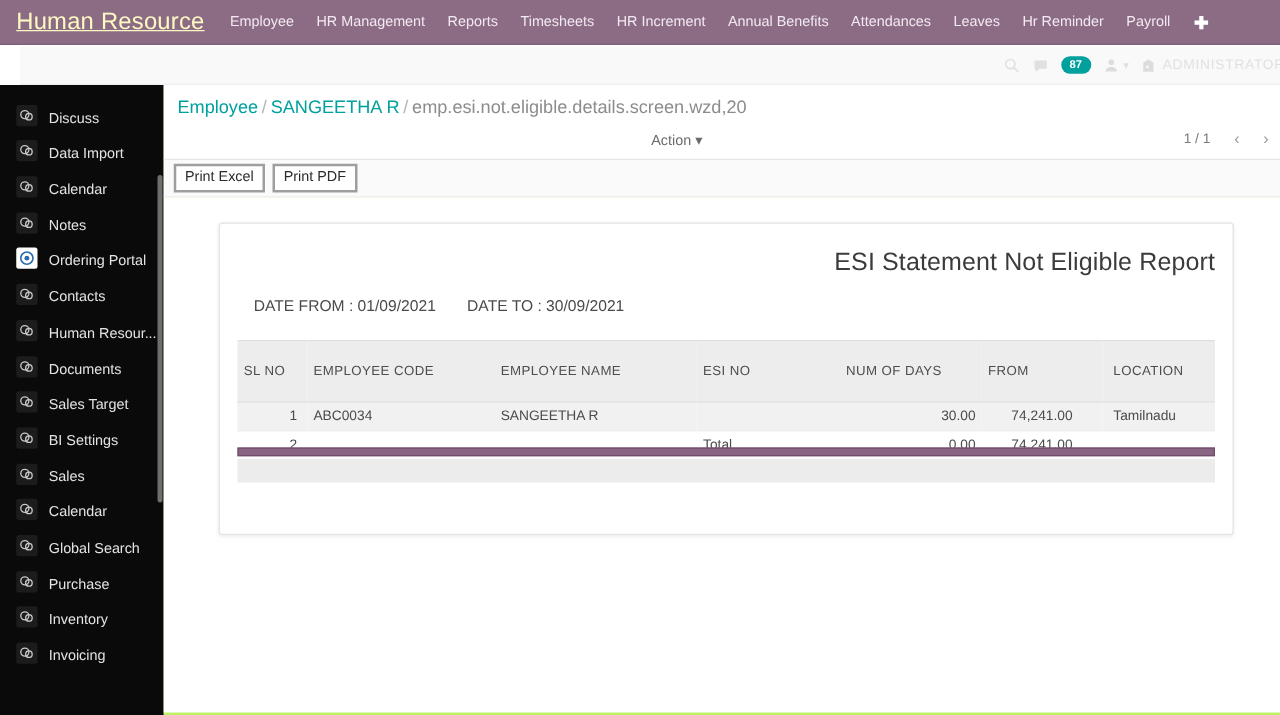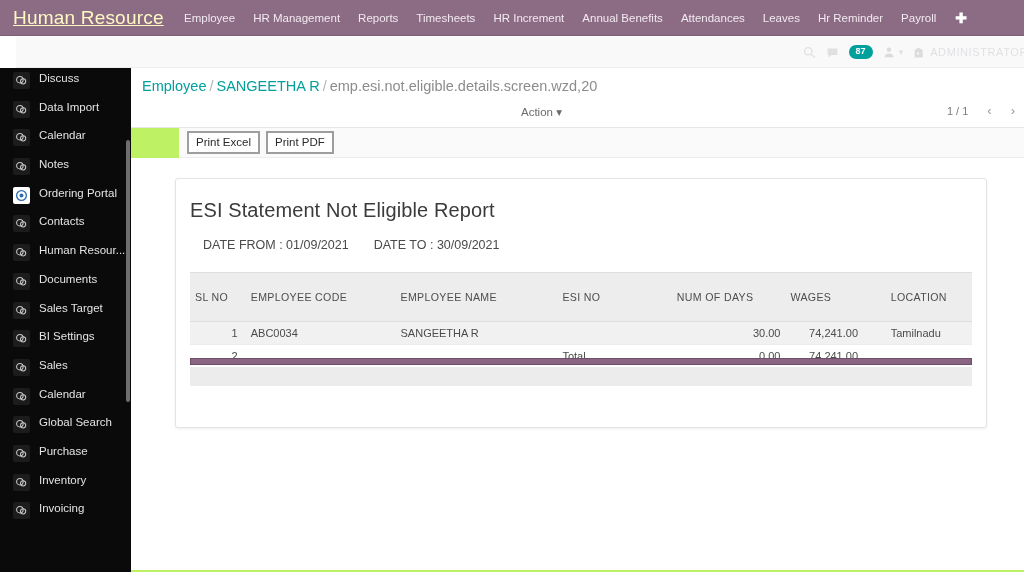--- a/index.html
+++ b/index.html
@@ -61,21 +61,21 @@
 
   
   .sidebar {
     position: absolute; top: 68px; left: 0;
     width: 131px; height: 504px;
     background: #0a0a0a;
     overflow: hidden;
     padding-top: 4px;
   }
   .side-item {
-    display: flex; align-items: flex-start;
+    display: flex; align-items: flex-end;
     height: 28.7px; padding-left: 13px; gap: 9px;
     cursor: pointer;
   }
   .side-label {
     color: #e3e3e3; font-size: 11.5px; white-space: nowrap;
   }
   .si-icon {
     width: 17px; height: 17px; flex: 0 0 17px;
     position: relative; border-radius: 2px;
     background: #1c1c1c;
@@ -116,21 +116,20 @@
     display: flex; align-items: center; gap: 19px;
     font-size: 11px; color: #7b7b7b;
   }
   .pg-arrow { font-size: 13px; color: #9a9a9a; cursor: pointer; }
 
   .btnbar {
     height: 30px; background: #fafafa;
     border-bottom: 1px solid #ededed;
     display: flex; align-items: center; gap: 6px;
     padding-left: 8px;
-    margin-left: 48px;
   }
   .gbtn {
     background: #ffffff;
     border: 2px solid #9e9e9e;
     font-size: 11.5px; color: #2b2b2b;
     padding: 2px 7px; cursor: pointer;
     font-family: "Liberation Sans", sans-serif;
     line-height: 1.25;
   }
 
@@ -142,21 +141,21 @@
   .sheet {
     background: #ffffff;
     border: 1px solid #e4e4e4;
     border-radius: 3px;
     box-shadow: 0 1px 3px rgba(0,0,0,.07);
     height: 250px;
     padding: 20px 14px 0 14px;
     position: relative;
   }
   .rep-title {
-    text-align: left; font-size: 20px;
+    text-align: right; font-size: 20px;
     color: #3b3b3b; font-weight: normal;
     letter-spacing: .1px;
   }
   .daterow {
     margin-top: 16px; padding-left: 13px;
     font-size: 12.5px; color: #4a4a4a;
     display: flex; gap: 25px;
   }
 
   table.rep { width: 100%; border-collapse: collapse; margin-top: 20px; }
@@ -441,21 +440,21 @@
       </div>
 
       <table class="rep">
         <thead>
           <tr>
             <th class="c-sl">SL NO</th>
             <th class="c-code">EMPLOYEE CODE</th>
             <th class="c-name">EMPLOYEE NAME</th>
             <th class="c-esi">ESI NO</th>
             <th class="c-days">NUM OF DAYS</th>
-            <th class="c-wage">WAGES</th>
+            <th class="c-wage">FROM</th>
             <th class="c-loc">LOCATION</th>
           </tr>
         </thead>
         <tbody>
           <tr class="alt">
             <td class="c-sl">1</td>
             <td class="c-code">ABC0034</td>
             <td class="c-name">SANGEETHA R</td>
             <td class="c-esi"></td>
             <td class="c-days">30.00</td>

